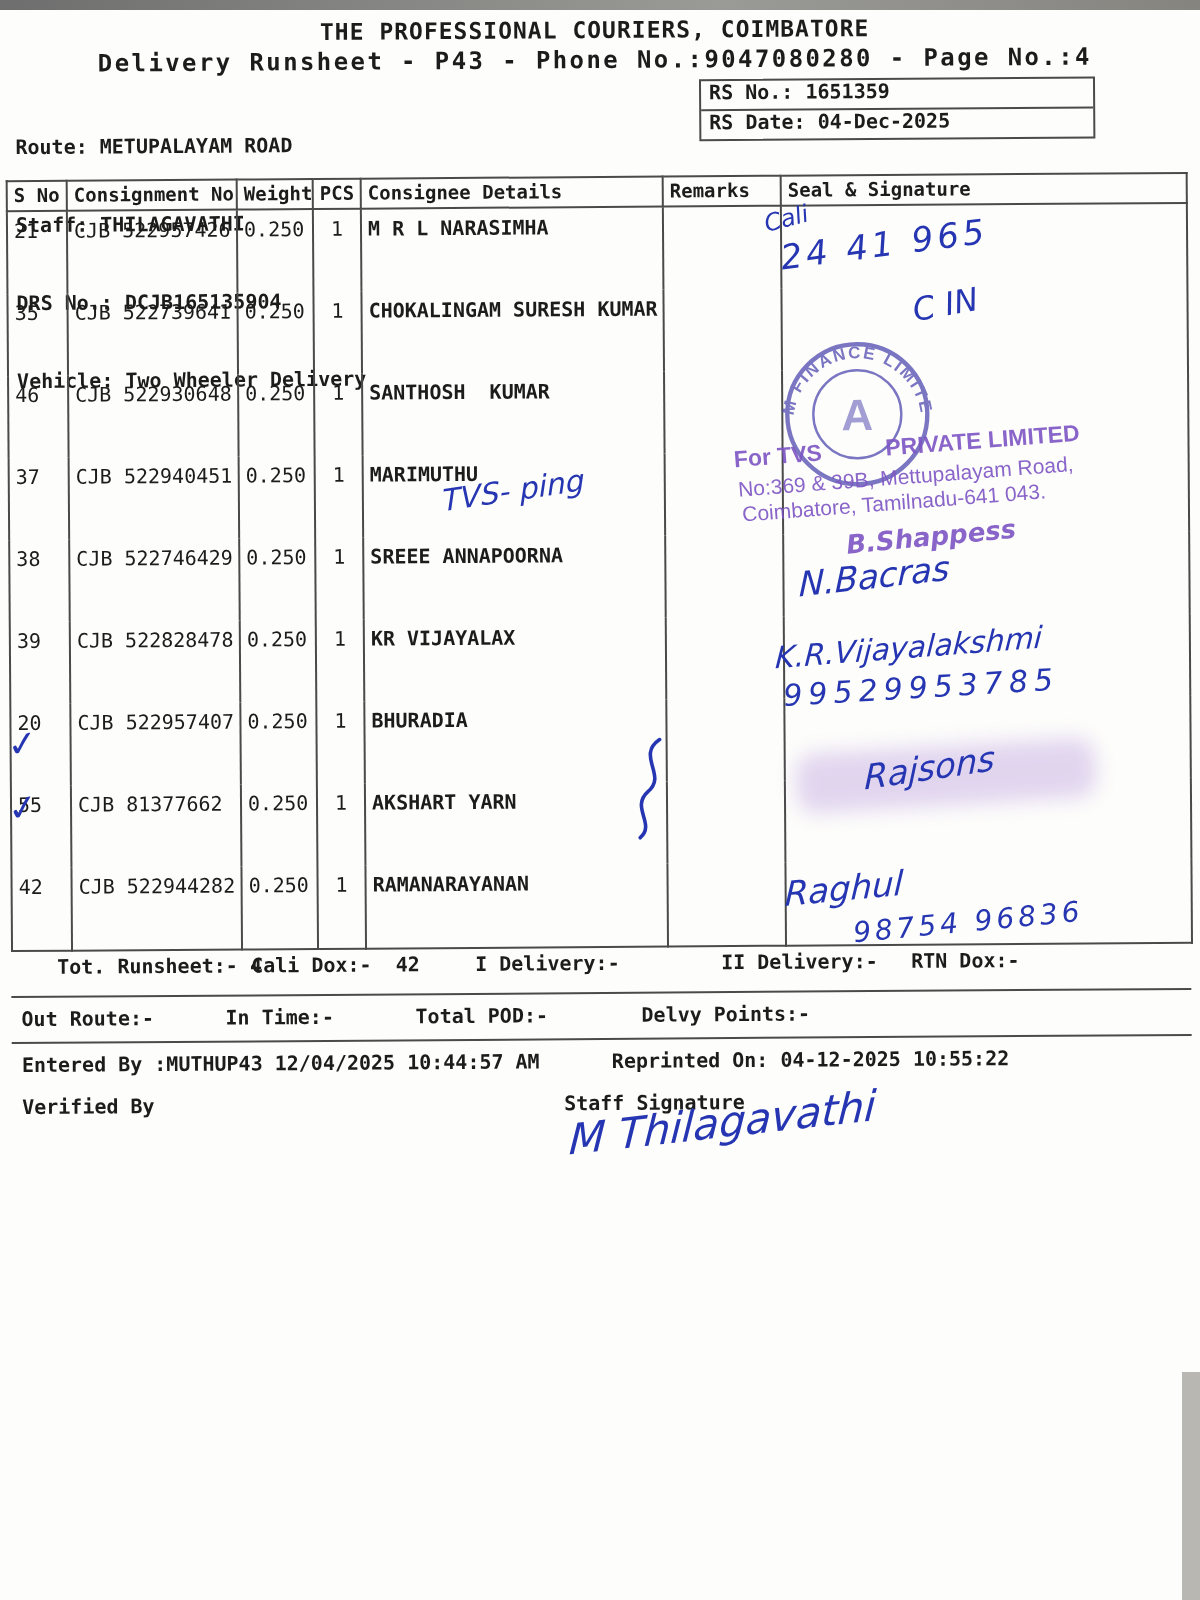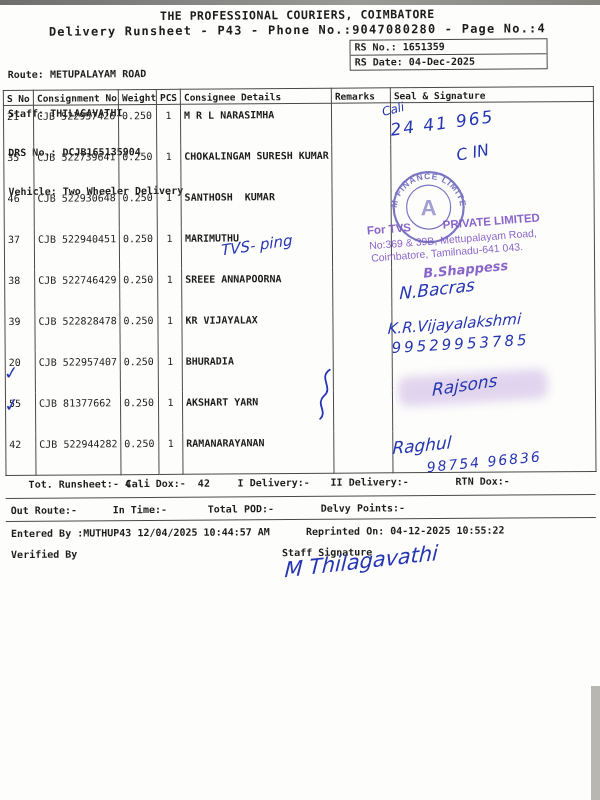--- a/index.html
+++ b/index.html
@@ -170,21 +170,21 @@
           <td></td>
           <td></td>
         </tr>
       </tbody>
     </table>
 
     <div class="frow" style="top:477px">
       <span class="fgroup" style="left:28px"><span>Tot. Runsheet:-</span> <span>4</span></span>
       <span class="fgroup" style="left:125px"><span>Cali Dox:-</span>  <span>42</span></span>
       <span class="fgroup" style="left:237px">I Delivery:-</span>
-      <span class="fgroup" style="left:330px">II Delivery:-</span>
+      <span class="fgroup" style="left:360px">II Delivery:-</span>
       <span class="fgroup" style="left:455px">RTN Dox:-</span>
     </div>
     <div class="fline" style="top:496px"></div>
 
     <div class="frow" style="top:503px">
       <span class="fgroup" style="left:10px">Out Route:-</span>
       <span class="fgroup" style="left:112px">In Time:-</span>
       <span class="fgroup" style="left:207px">Total POD:-</span>
       <span class="fgroup" style="left:320px">Delvy Points:-</span>
     </div>

